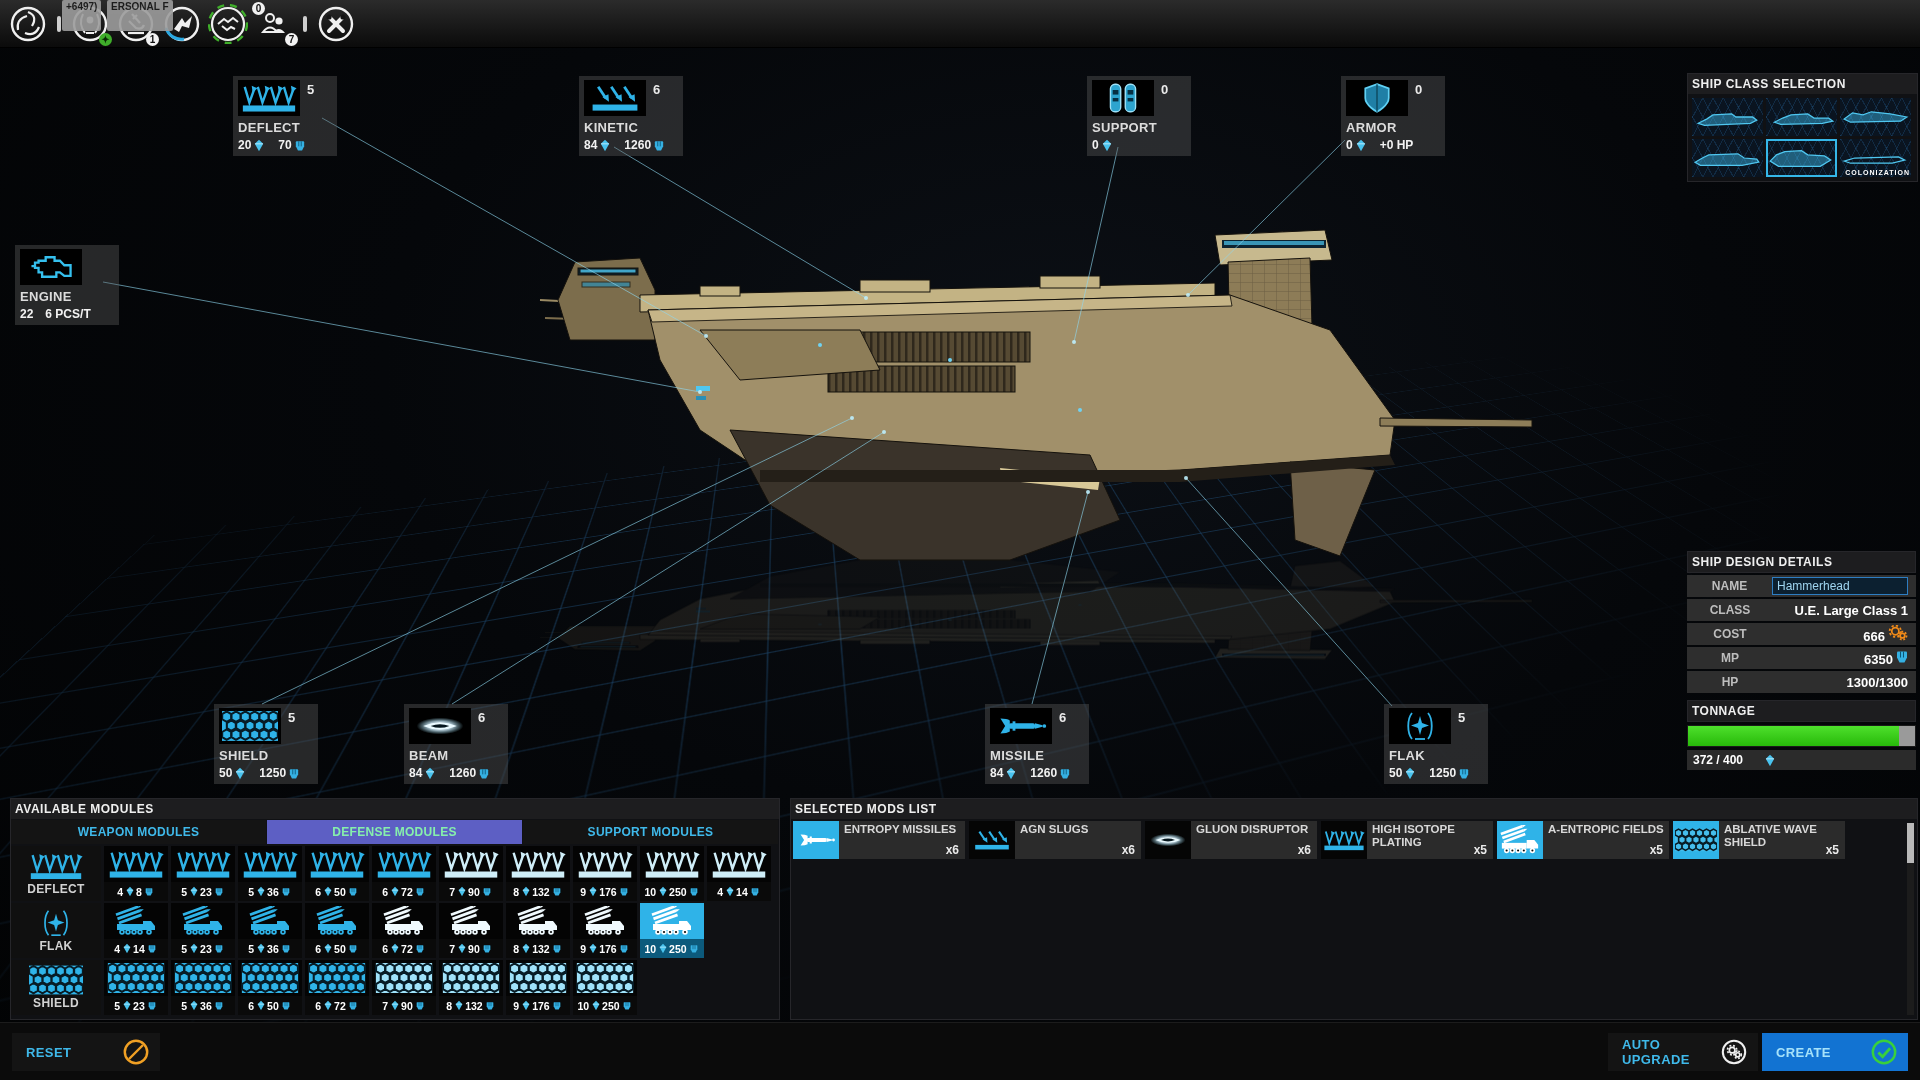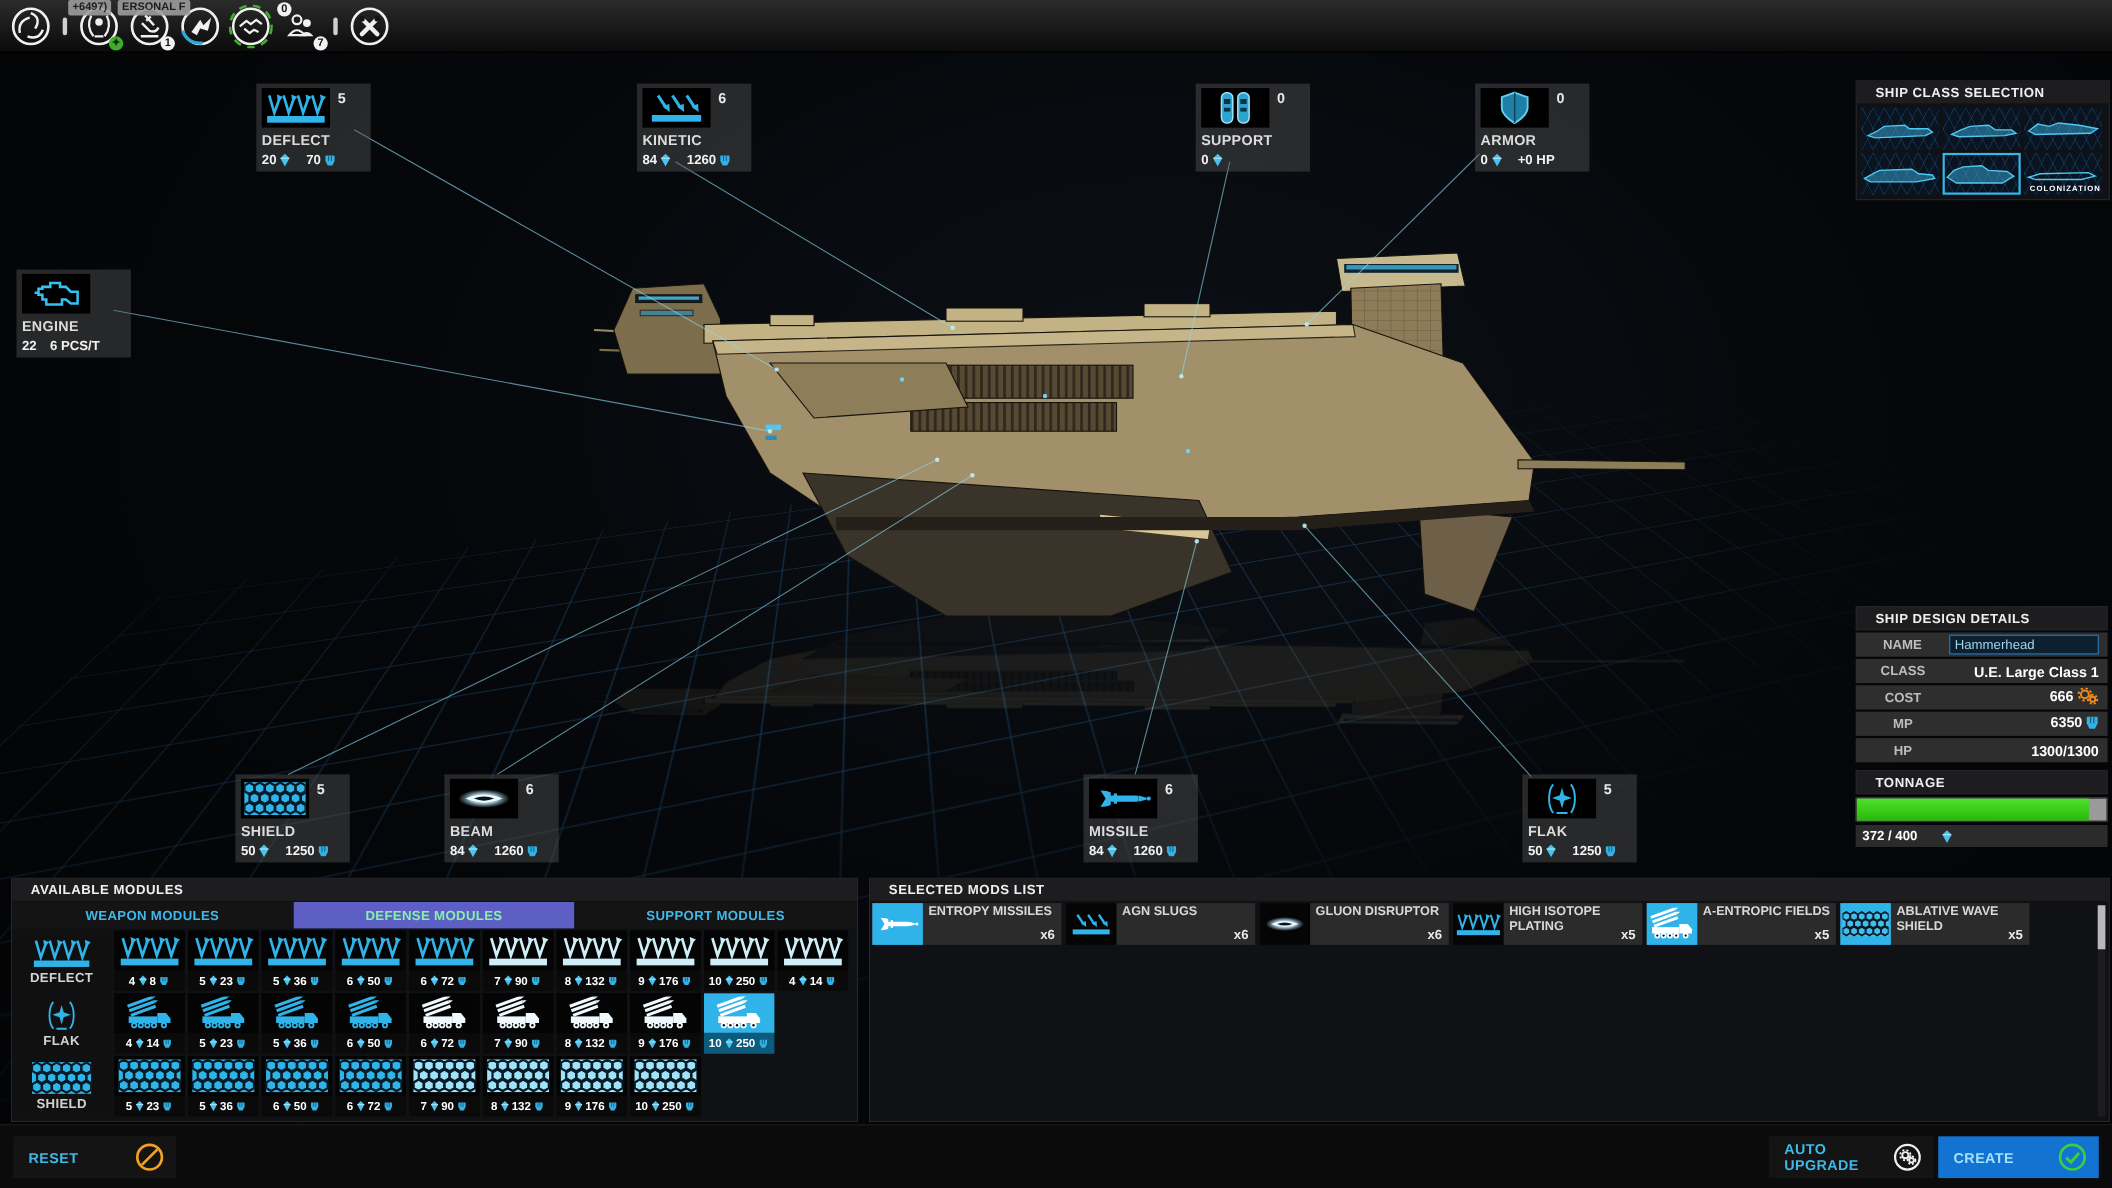--- a/index.html
+++ b/index.html
@@ -11,21 +11,21 @@
     background:linear-gradient(#2b2b2b,#141414 70%,#0b0b0b);border-bottom:1px solid #000;z-index:40;}
   .title{position:absolute;left:1068px;top:13px;transform:translateX(-50%);font-size:16px;font-weight:700;color:#f2f2f2;letter-spacing:.3px;}
   .closewrap{position:absolute;right:18px;top:10px;display:flex;align-items:center;gap:8px;}
   .closewrap .ctext{font-size:14px;color:#e0e0e0;}
   .iconrow{position:absolute;left:8px;top:4px;display:flex;align-items:center;gap:6px;z-index:41;}
   .cicon{position:relative;width:40px;height:40px;}
   .sep{width:4px;height:16px;background:#cfcfcf;border-radius:2px;margin:0 3px;}
   .badge{position:absolute;font-size:10px;font-weight:700;background:#f2f2f2;color:#111;border-radius:50%;
     min-width:13px;height:13px;line-height:13px;text-align:center;}
   .badge.green{background:#3fae2a;color:#0a2a05;}
-  .tip{position:absolute;top:0;height:14px;background:#9c9c9c;color:#1c1c1c;font-size:10px;font-weight:700;
+  .tip{position:absolute;top:0;height:31px;background:#9c9c9c;color:#1c1c1c;font-size:10px;font-weight:700;
     line-height:14px;padding:0 4px;border-radius:2px;opacity:.9;z-index:42;}
   
   .co{position:absolute;width:94px;padding:4px 5px;background:rgba(92,92,92,.40);z-index:30;}
   .co .cotop{display:flex;align-items:flex-start;}
   .co .ibox{width:62px;height:36px;background:#000;display:flex;align-items:center;justify-content:center;}
   .co .ibox svg{width:56px;height:32px;display:block;}
   .co .cnt{margin-left:7px;margin-top:2px;font-size:13px;font-weight:600;color:#eaeaea;}
   .co .lbl{font-size:13px;font-weight:700;color:#dcdcdc;margin:4px 0 3px;letter-spacing:.3px;}
   .co .stats{display:flex;align-items:center;font-size:12px;font-weight:700;color:#f2f2f2;}
   .co .stats .gap{width:12px;}
@@ -35,34 +35,34 @@
   #connectors{position:absolute;left:0;top:0;width:1920px;height:1080px;pointer-events:none;z-index:20;}
   #gridfloor{position:absolute;left:300px;top:420px;width:1400px;height:430px;z-index:5;opacity:.55;
     background:repeating-linear-gradient(90deg, rgba(45,125,195,.5) 0 1px, transparent 1px 48px),
                repeating-linear-gradient(0deg, rgba(45,125,195,.5) 0 1px, transparent 1px 38px);
     transform:perspective(720px) rotateX(57deg) rotateZ(-14deg);transform-origin:50% 0;
     -webkit-mask-image:radial-gradient(ellipse at 42% 35%, #000 25%, transparent 72%);
     mask-image:radial-gradient(ellipse at 42% 35%, #000 25%, transparent 72%);}
   #shipwrap{position:absolute;left:520px;top:210px;width:1020px;height:470px;z-index:10;}
   
   .panel{position:absolute;background:#101114;border:1px solid #26262a;z-index:30;}
-  .phdr{background:#1d1d1f;color:#efefef;font-size:12px;font-weight:700;letter-spacing:.5px;padding:3px 17px;height:14px;}
+  .phdr{background:#1d1d1f;color:#efefef;font-size:12px;font-weight:700;letter-spacing:.5px;padding:3px 4px;height:14px;}
   #classpanel{left:1687px;top:73px;width:229px;}
   #classgrid{display:flex;flex-wrap:wrap;gap:3px;padding:4px;}
   .thumb{position:relative;width:71px;height:38px;background:#0a1420;overflow:hidden;cursor:pointer;
     background-image:repeating-linear-gradient(62deg, rgba(40,110,170,.25) 0 1px, transparent 1px 9px),
                      repeating-linear-gradient(118deg, rgba(40,110,170,.25) 0 1px, transparent 1px 9px);}
   .thumb svg{width:100%;height:100%;display:block;}
   .thumb.sel{outline:2px solid #35b7e8;outline-offset:-2px;}
   .colab{position:absolute;right:1px;bottom:1px;font-size:7px;font-weight:700;color:#fff;letter-spacing:1px;}
   #detailpanel{left:1687px;top:551px;width:229px;background:transparent;border:none;}
   #detailpanel .phdr{border:1px solid #26262a;}
   .drow{display:flex;align-items:center;height:22px;background:#2e2e2e;margin-top:2px;}
   .dlab{width:86px;text-align:center;font-size:12px;font-weight:700;color:#bdbdbd;}
-  .dval{flex:1;text-align:right;padding-right:8px;font-size:13px;font-weight:700;color:#fff;display:flex;justify-content:flex-end;align-items:flex-start;gap:3px;}
+  .dval{flex:1;text-align:right;padding-right:8px;font-size:13px;font-weight:700;color:#fff;display:flex;justify-content:flex-end;align-items:flex-end;gap:3px;}
   .nameinput{width:126px;height:16px;background:#0c2030;border:1px solid #2d7dc2;color:#9fd4ef;
     font-family:"Liberation Sans",sans-serif;font-size:12px;padding:0 4px;}
   #tonnagepanel{left:1687px;top:700px;width:229px;background:transparent;border:none;}
   #tonnagepanel .phdr{border:1px solid #26262a;}
   .tbarwrap{height:20px;background:#9a9a9a;margin-top:3px;border:1px solid #1a1a1a;position:relative;}
   .tbarfill{position:absolute;left:0;top:0;bottom:0;background:linear-gradient(#4ee02c,#27b90a);}
   .tval{margin-top:3px;height:20px;background:#2b2b2b;display:flex;align-items:center;padding-left:6px;
     font-size:12px;font-weight:700;color:#fff;gap:19px;}
   
   #modpanel{left:10px;top:798px;width:768px;height:220px;}

